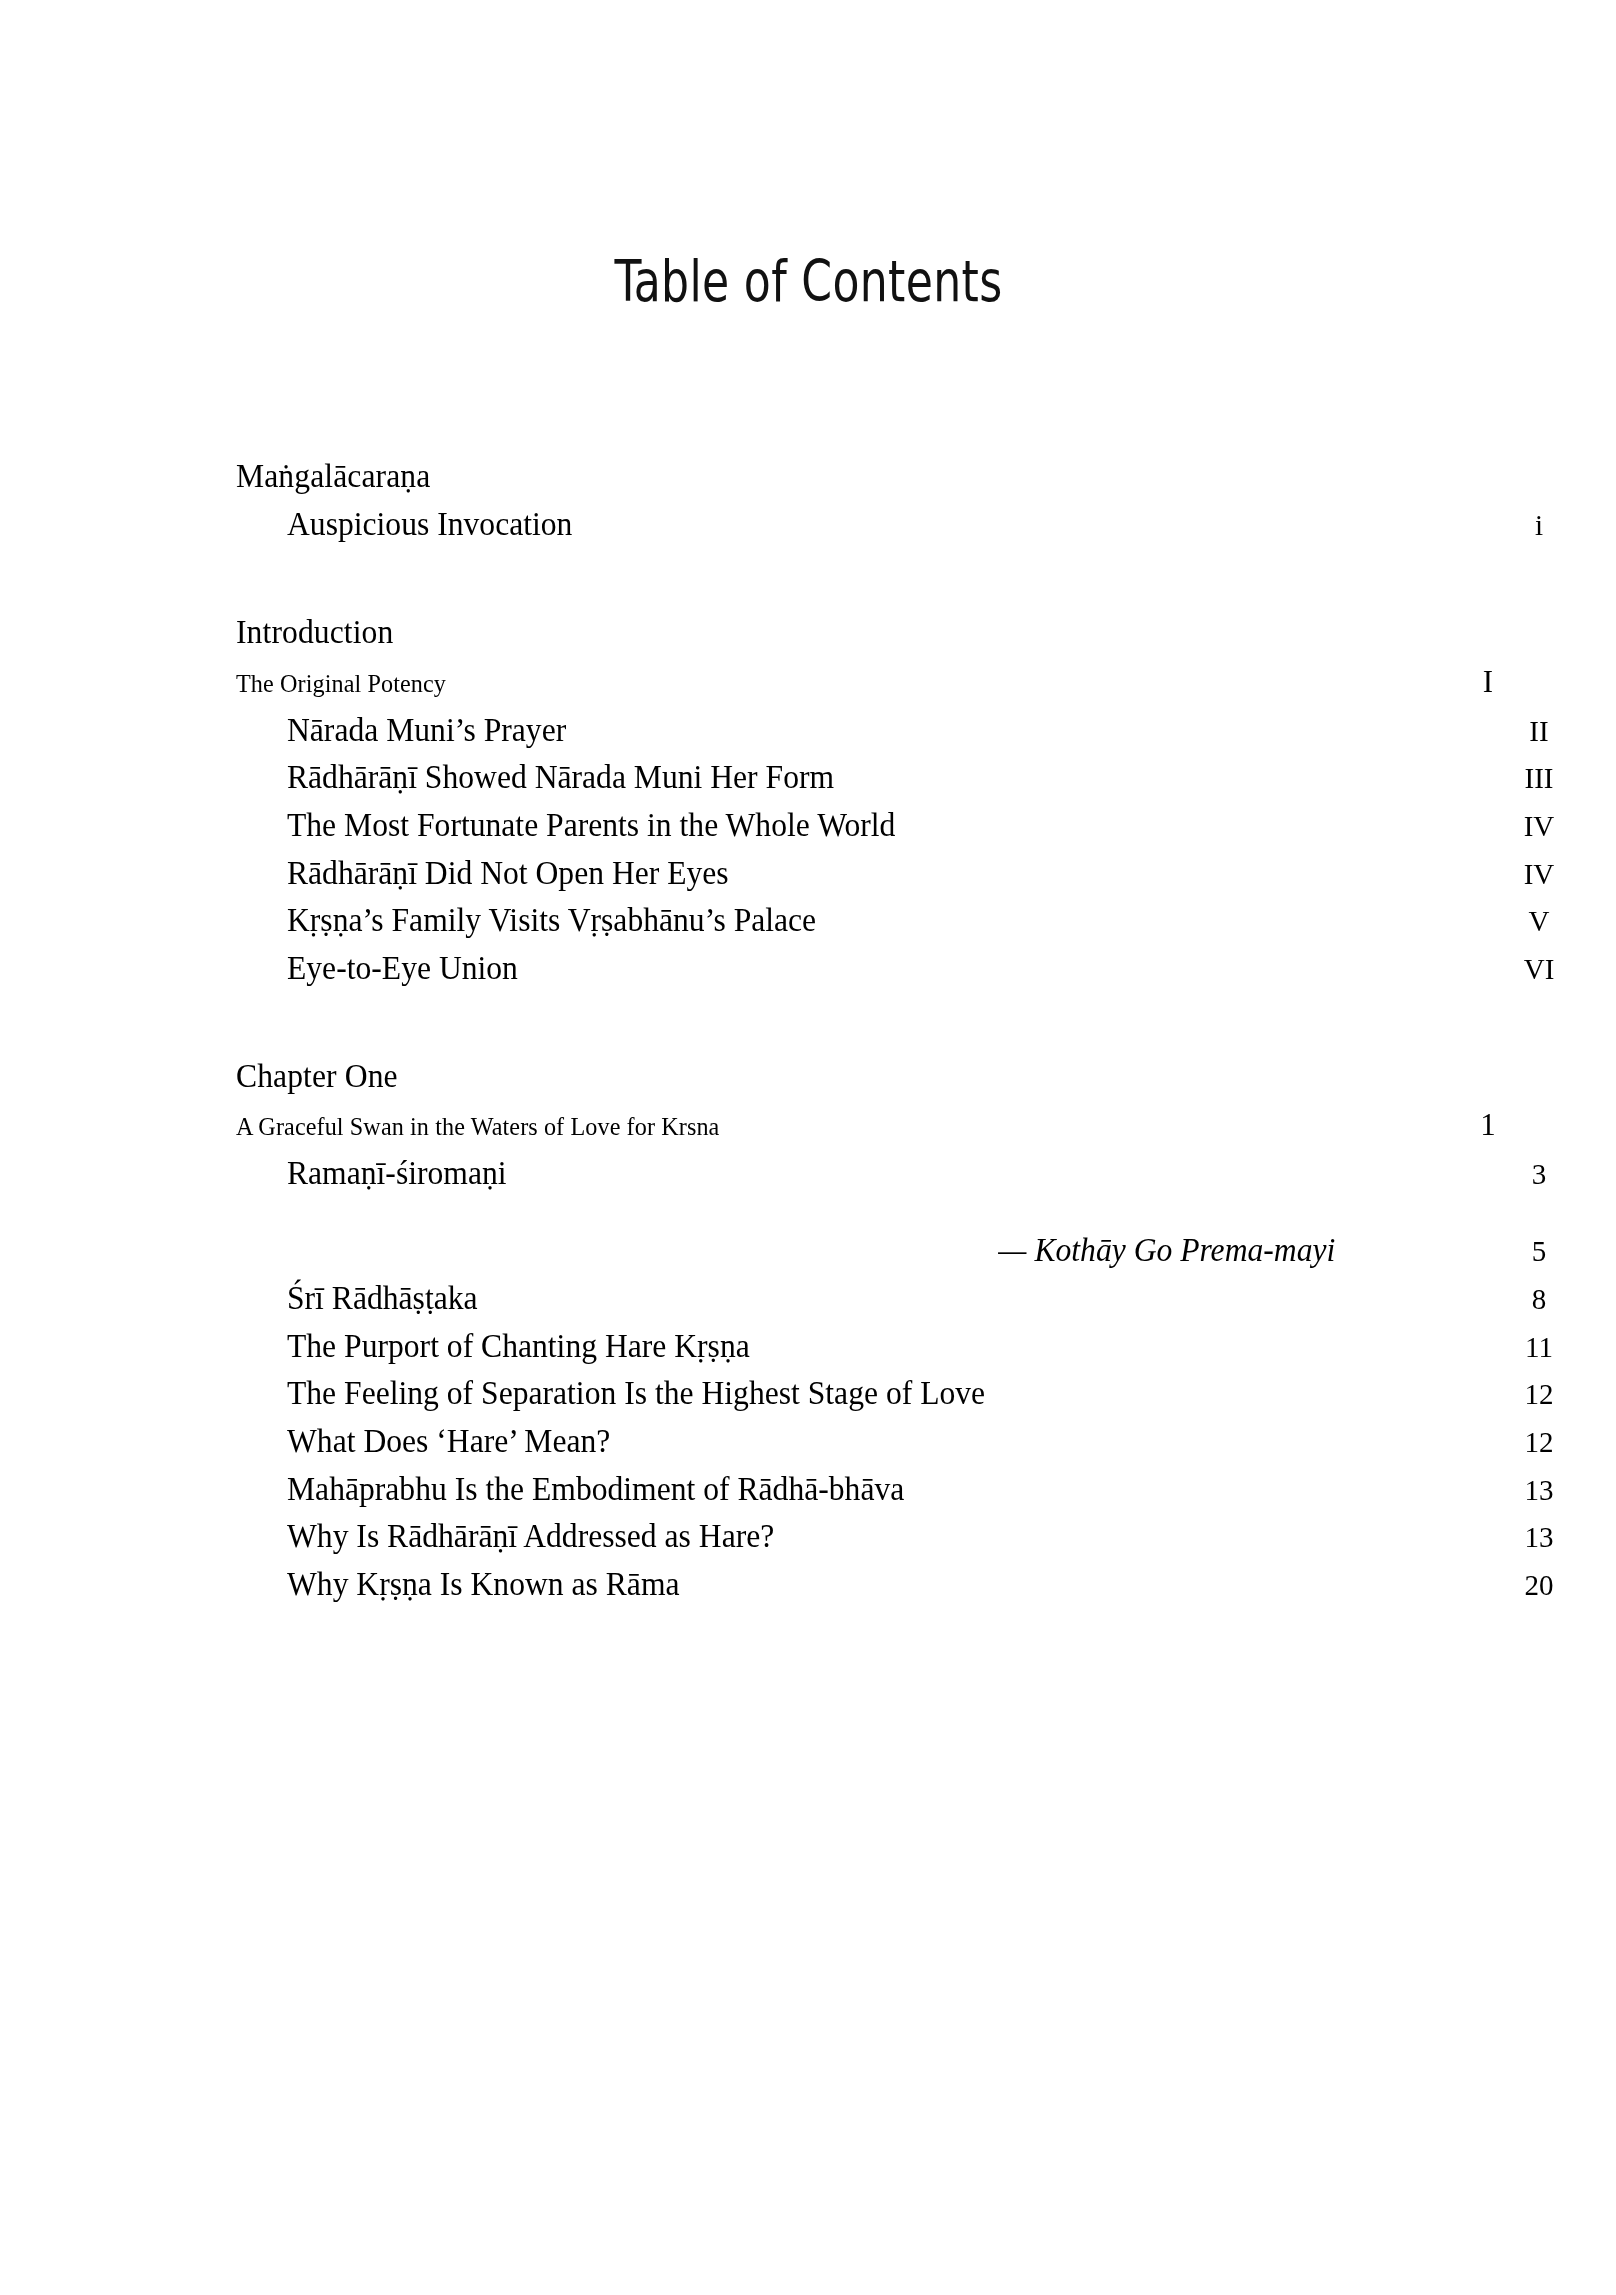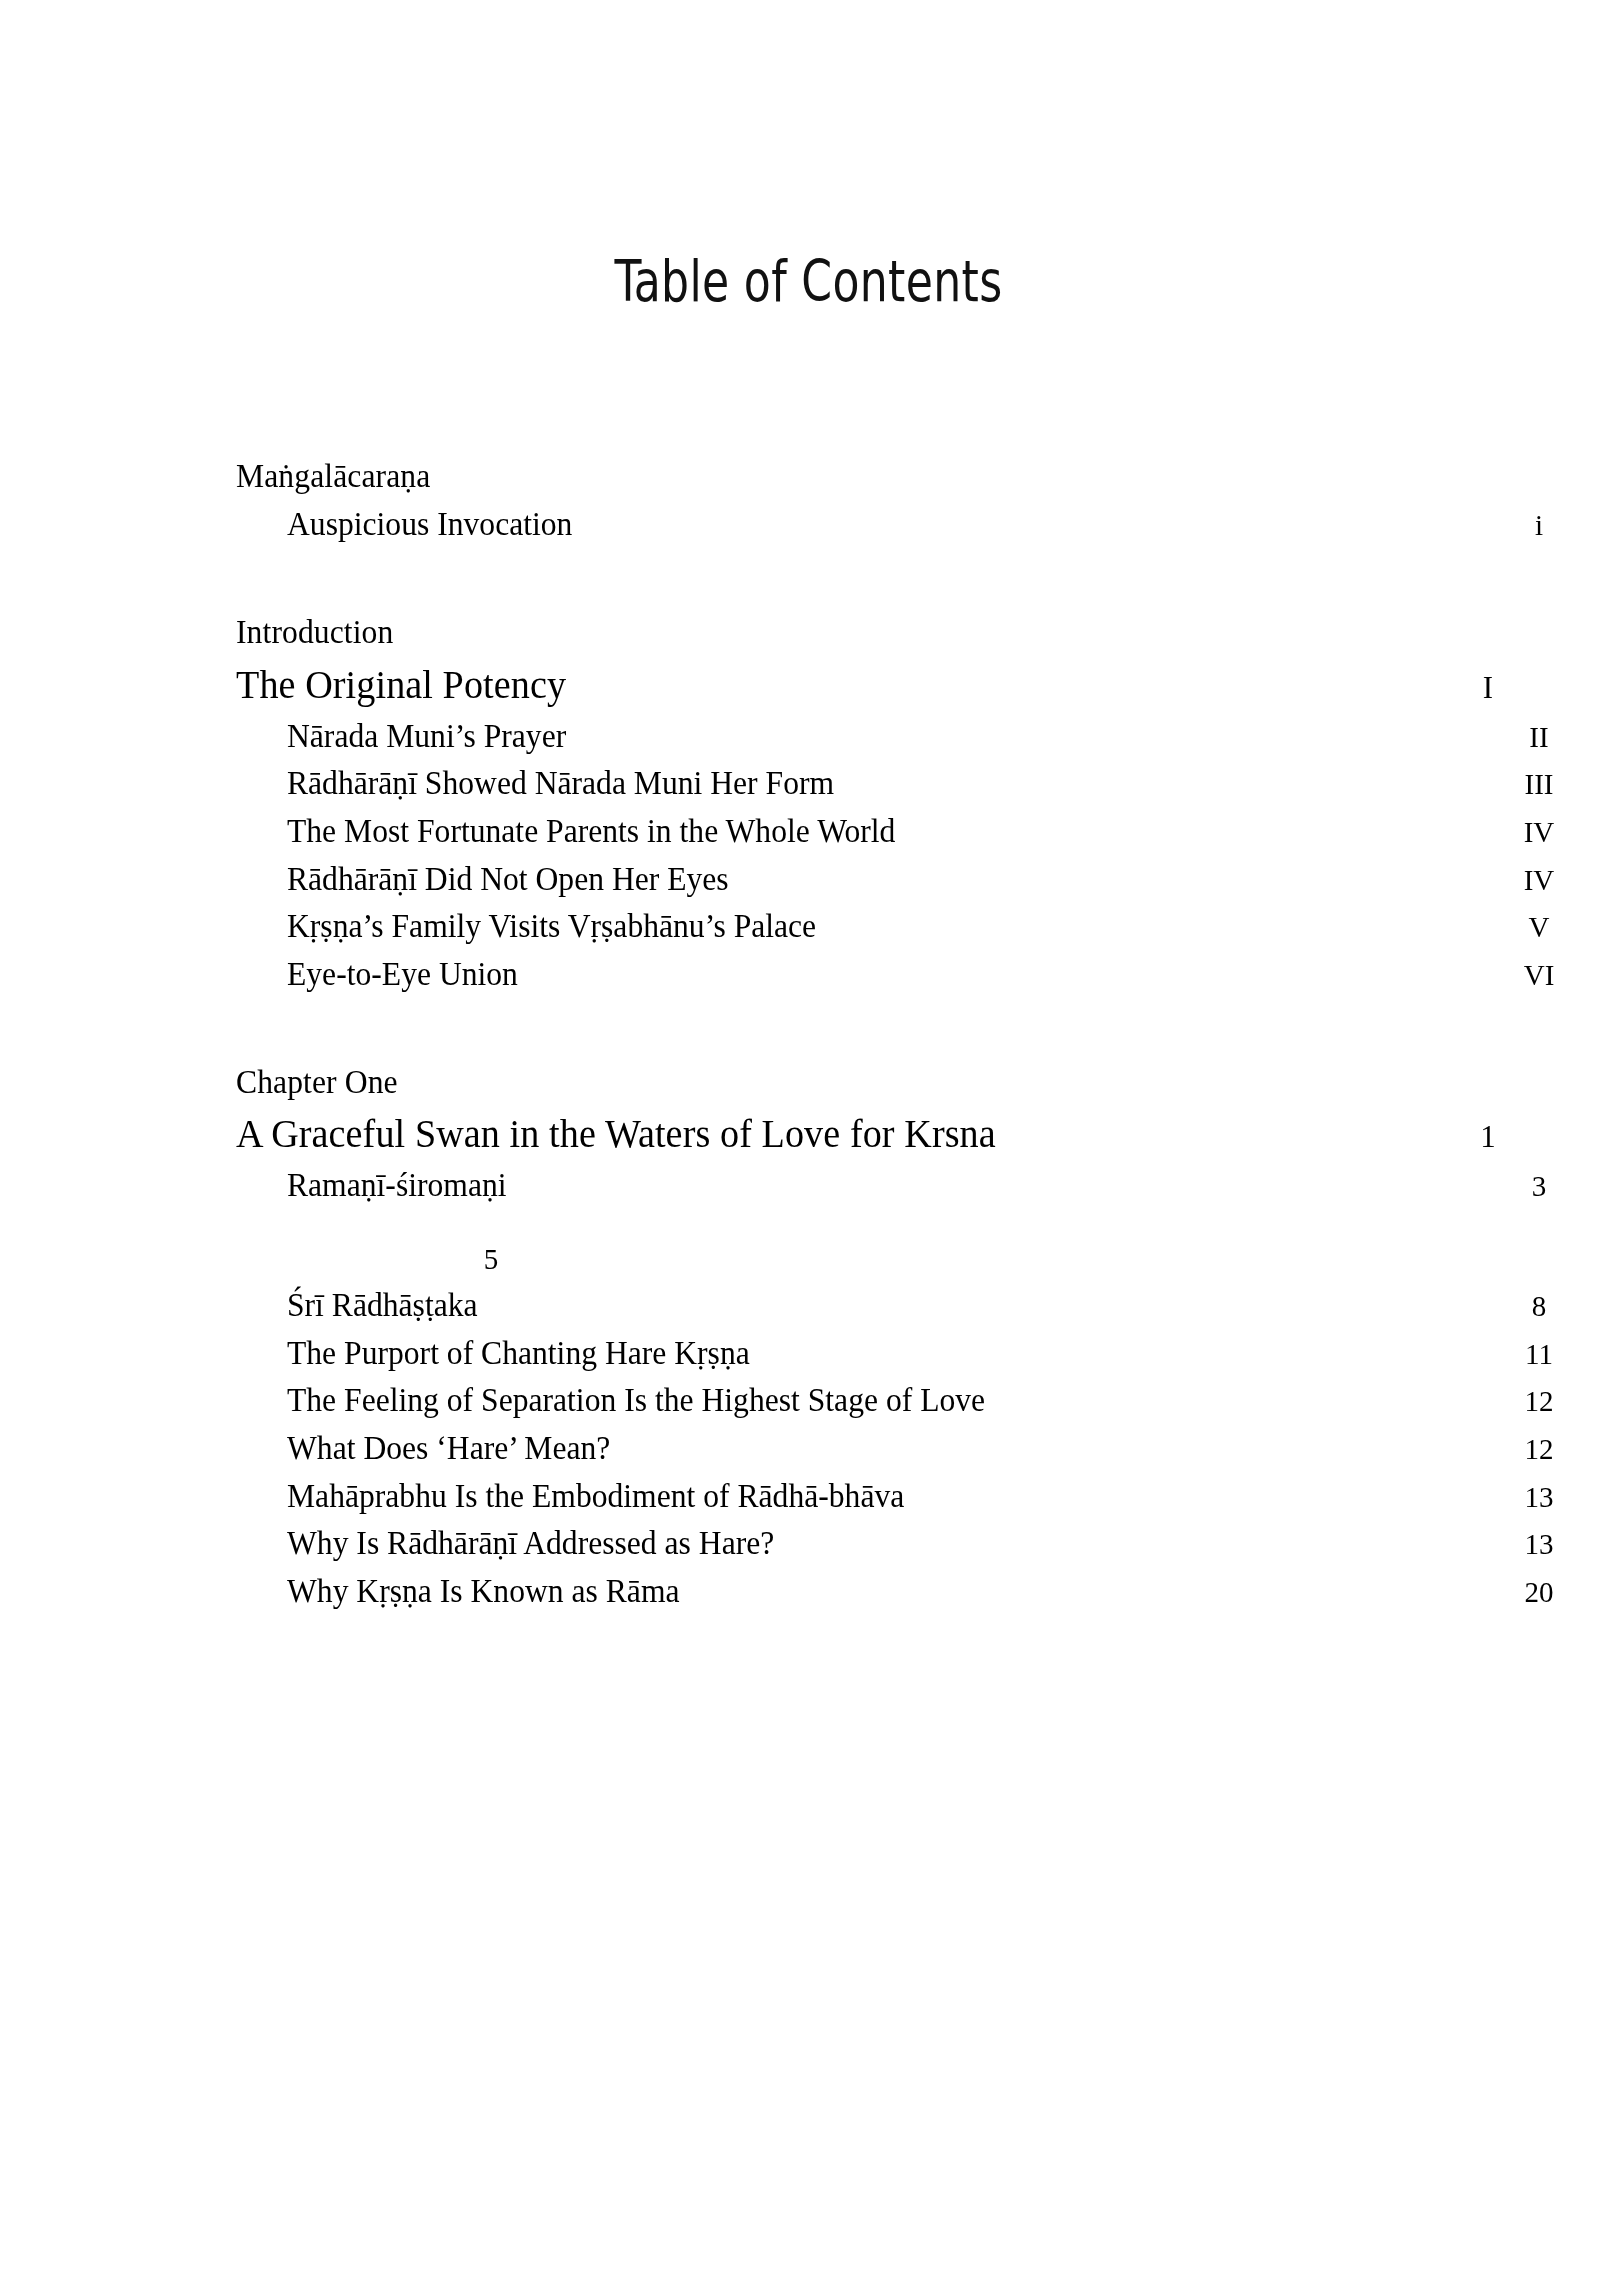--- a/index.html
+++ b/index.html
@@ -77,21 +77,21 @@
   .section-label {
     font-size: 34px;
     line-height: 1.02;
     transform: scaleX(0.93);
     transform-origin: left center;
     letter-spacing: 0.1px;
   }
 
   
   .chapter-title .label {
-    font-size: 41px;
+    font-size: 26px;
     line-height: 1.02;
     letter-spacing: 0.1px;
   }
   .chapter-title .label > span {
     display: inline-block;
     transform: scaleX(0.93);
     transform-origin: left center;
   }
   .chapter-title .pagenum {
     font-size: 31px;
@@ -295,20 +295,23 @@
       <div class="sp-between-entries"></div>
 
       <div class="row entry">
         <div class="spacer"></div>
         <div class="pagenum">
           <span class="pagenum-box"></span>
         </div>
       </div>
 
       <div class="row entry-cont">
+        <div class="label">
+          <span>— Kothāy Go Prema-mayi</span>
+        </div>
         <div class="spacer"></div>
         <div class="pagenum">
           <span class="pagenum-box">5</span>
         </div>
       </div>
       <div class="sp-between-entries"></div>
 
       <div class="row entry">
         <div class="label">
           <span>Śrī Rādhāṣṭaka</span>

